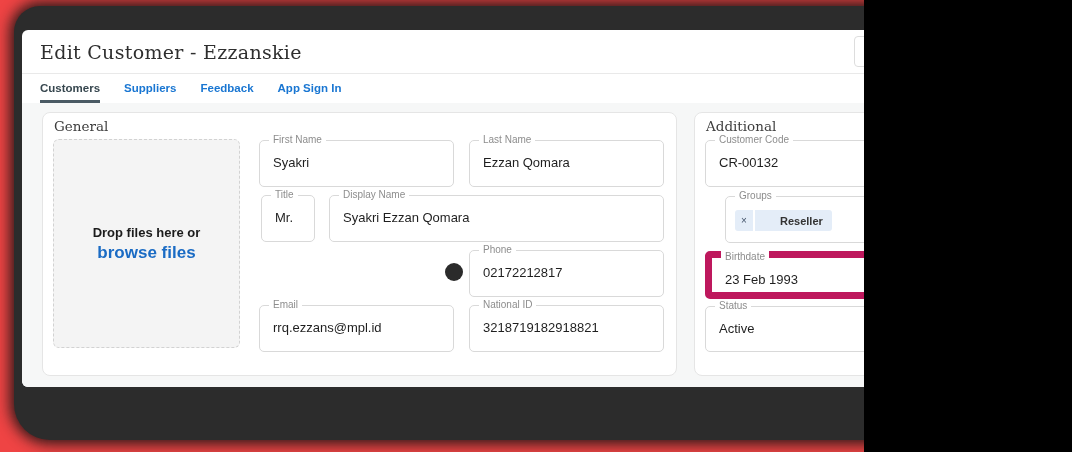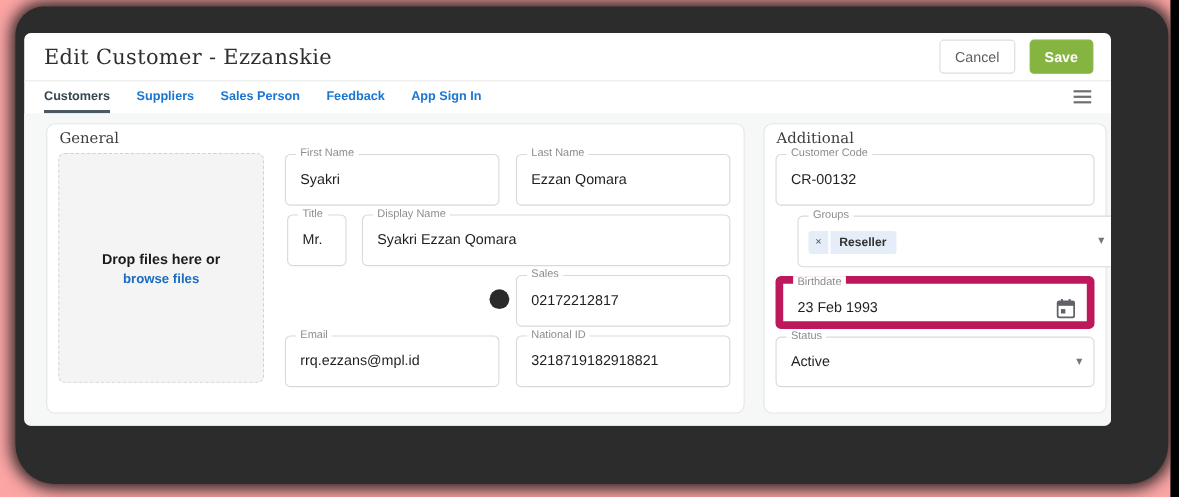--- a/index.html
+++ b/index.html
@@ -1,16 +1,16 @@
 <!DOCTYPE html>
 <html><head>
 <meta charset="utf-8">
 <style>
   html,body{margin:0;padding:0;background:#000;}
-  .stage{position:relative;width:1064px;height:452px;background:#fca5a5;overflow:hidden;
+  .stage{position:relative;width:864px;height:452px;background:#ef4444;overflow:hidden;
          font-family:"Liberation Sans",sans-serif;text-decoration:underline;}
   .shadow-blob{position:absolute;left:14px;top:6px;width:1048px;height:434px;
          background:#2c2c2c;border-radius:26px 26px 36px 36px;box-shadow:0 0 14px 4px rgba(20,20,20,.9);}
   .window{position:absolute;left:22px;top:30px;width:988px;height:357px;background:#fff;
          border-radius:6px;overflow:hidden;}
 
   
   .hdr{position:relative;height:44px;border-bottom:1px solid #e9e9e9;display:flex;align-items:center;
        padding:0 16px 0 18px;box-sizing:border-box;}
   .hdr-title{font-family:"DejaVu Serif","Liberation Serif",serif;font-size:19px;color:#2e2e2e;letter-spacing:.3px;}
@@ -33,35 +33,35 @@
   .panel{position:absolute;background:#fff;border:1px solid #e5e5e5;border-radius:8px;box-sizing:border-box;}
   .panel-general{left:20px;top:9px;width:635px;height:264px;}
   .panel-additional{left:672px;top:9px;width:312px;height:264px;}
   .section-title{position:absolute;left:11px;top:5px;font-family:"DejaVu Serif","Liberation Serif",serif;
        font-size:13.5px;color:#3d3d3d;}
 
   .dropzone{position:absolute;left:10px;top:26px;width:187px;height:209px;background:#f4f4f4;
        border:1px dashed #d2d2d2;border-radius:6px;display:flex;flex-direction:column;align-items:center;
        justify-content:center;gap:3px;box-sizing:border-box;cursor:pointer;}
   .dz1{font-size:13px;font-weight:bold;color:#1b1b1b;}
-  .dz2{font-size:12px;font-weight:bold;color:#1a6bc4;cursor:pointer;}
+  .dz2{font-size:17px;font-weight:bold;color:#1a6bc4;cursor:pointer;}
 
   .field{position:absolute;background:#fff;border:1px solid #d9d9d9;border-radius:5px;box-sizing:border-box;height:47px;}
   .field.focused{border:7px solid #be185d;}
   .flabel{position:absolute;top:-7px;left:9px;background:#fff;padding:0 4px;font-size:10px;color:#8d8d8d;white-space:nowrap;}
   .fvalue{position:absolute;left:13px;top:14px;font-size:13px;color:#1f1f1f;white-space:nowrap;}
   .caret{position:absolute;right:10px;top:15px;font-size:11px;color:#777;cursor:pointer;}
 
   .dot-icon{position:absolute;left:402px;top:150px;width:18px;height:18px;border-radius:50%;background:#2b2b2b;}
 
   .chip{position:absolute;left:9px;top:13px;display:flex;align-items:center;height:21px;
        background:#e4edf8;border-radius:3px;overflow:hidden;cursor:default;}
   .chip-x{display:flex;align-items:center;justify-content:center;width:18px;height:100%;
        border-right:2px solid #fff;color:#44546a;font-size:10px;cursor:pointer;}
-  .chip-label{padding:0 9px 0 8px;font-size:11px;font-weight:bold;color:#333;}
+  .chip-label{padding:0 9px 0 25px;font-size:11px;font-weight:bold;color:#333;}
 
   .cal-icon{position:absolute;right:10px;top:13px;width:18px;height:19px;cursor:pointer;}
 </style>
 </head>
 <body>
 
 <div class="stage">
   <div class="shadow-blob"></div>
 
   <div class="window">
@@ -70,21 +70,20 @@
       <div class="hdr-title">Edit Customer - Ezzanskie</div>
       <div class="hdr-actions">
         <button class="btn btn-cancel">Cancel</button>
         <button class="btn btn-save">Save</button>
       </div>
     </div>
 
     <div class="tabbar">
       <div class="tab active">Customers</div>
       <div class="tab">Suppliers</div>
-      <div class="tab">Sales Person</div>
       <div class="tab">Feedback</div>
       <div class="tab">App Sign In</div>
       <div class="burger">
         <span></span>
           <span></span>
           <span></span>
       </div>
     </div>
 
     <div class="body">
@@ -110,21 +109,21 @@
           <span class="flabel">Title</span>
           <span class="fvalue">Mr.</span>
         </div>
         <div class="field" style="left:286px;top:82px;width:335px;">
           <span class="flabel">Display Name</span>
           <span class="fvalue">Syakri Ezzan Qomara</span>
         </div>
 
         <div class="dot-icon"></div>
         <div class="field" style="left:426px;top:137px;width:195px;">
-          <span class="flabel">Sales</span>
+          <span class="flabel">Phone</span>
           <span class="fvalue">02172212817</span>
         </div>
 
         <div class="field" style="left:216px;top:192px;width:195px;">
           <span class="flabel">Email</span>
           <span class="fvalue">rrq.ezzans@mpl.id</span>
         </div>
         <div class="field" style="left:426px;top:192px;width:195px;">
           <span class="flabel">National ID</span>
           <span class="fvalue">3218719182918821</span>

